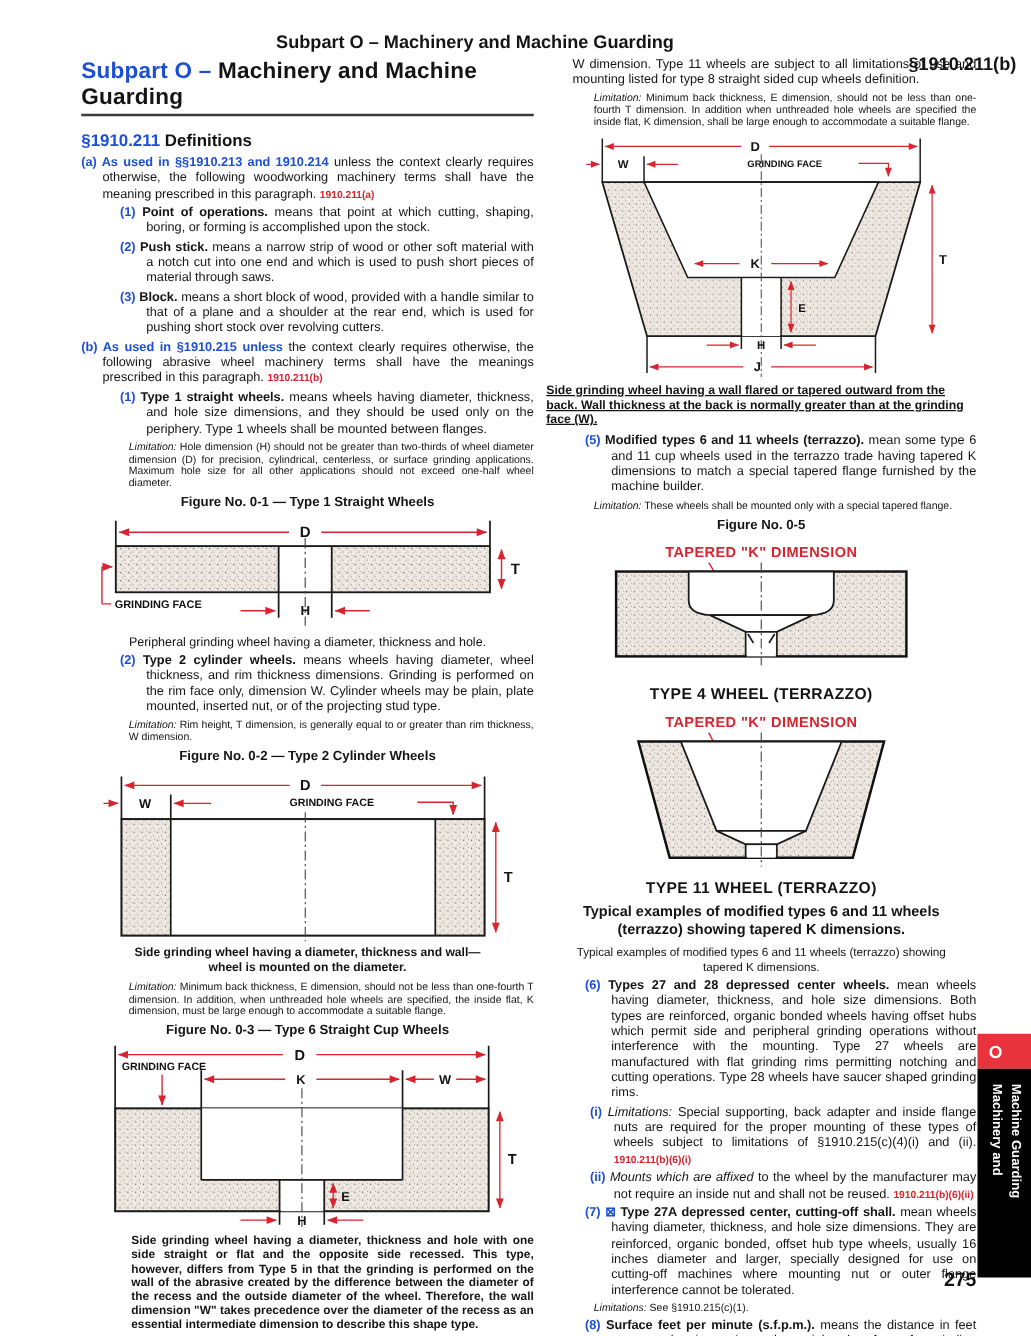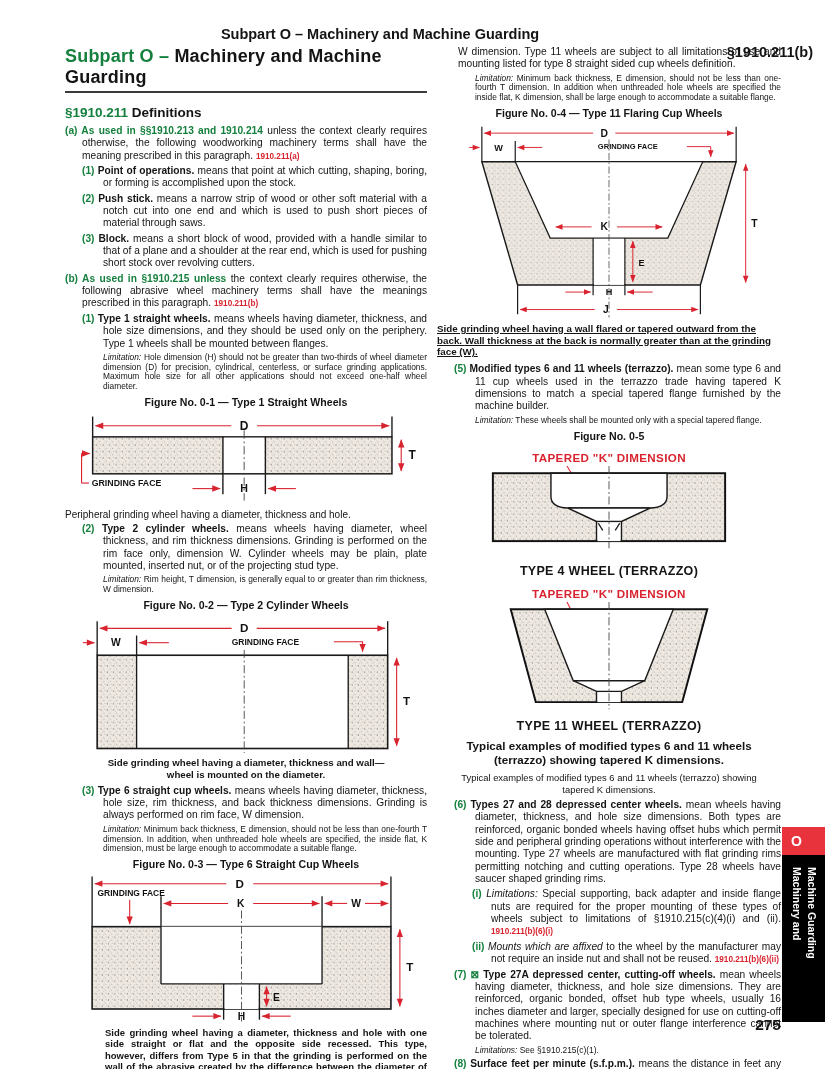--- a/index.html
+++ b/index.html
@@ -3,32 +3,32 @@
 <meta charset="utf-8">
 <style>
   html,body{margin:0;padding:0;background:#888;}
   .page{position:relative;width:825px;height:1069px;background:#ffffff;overflow:hidden;
         font-family:"Liberation Sans",sans-serif;color:#141414;}
   .hdr-center{position:absolute;top:26px;left:0;width:760px;text-align:center;font-weight:bold;font-size:14.5px;}
   .hdr-right{position:absolute;top:44px;right:12px;font-weight:bold;font-size:14.5px;}
   .columns{position:absolute;top:46px;left:65px;width:716px;display:flex;gap:10px;}
   .col-left{width:362px;}
   .col-right{width:344px;}
-  .red{color:#15803d;}
+  .red{color:#1d4ed8;}
   .subpart-title{font-size:18px;font-weight:bold;border-bottom:2.5px solid #3b3b3b;padding-bottom:3px;margin-bottom:12px;letter-spacing:.2px;}
   .def-heading{font-size:13.5px;font-weight:bold;margin:4px 0 5px;}
   .body-text{font-size:10.2px;line-height:1.21;text-align:justify;margin:0 0 3px 0;}
   .p-hang1{padding-left:17px;text-indent:-17px;}
-  .p-hang2{margin-left:17px;padding-left:21px;text-indent:-21px;}
+  .p-hang2{margin-left:31px;padding-left:21px;text-indent:-21px;}
   .p-hang3{margin-left:35px;padding-left:19px;text-indent:-19px;}
   b.term{font-weight:bold;}
   .ref{color:#d9232f;font-weight:bold;font-size:8.2px;}
   .limitation{font-size:8.4px;line-height:1.16;text-align:justify;margin:2px 0 3px 38px;}
   .fig-title{font-weight:bold;font-size:10.6px;text-align:center;margin:4px 0 3px;}
-  .fig-caption-center{font-size:10px;text-align:left;margin:1px 0 3px;}
+  .fig-caption-center{font-size:10px;text-align:center;margin:1px 0 3px;}
   .fig-caption-bold-center{font-weight:bold;font-size:9.7px;text-align:center;line-height:1.2;margin:1px 0 4px;}
   .fig3-caption{font-weight:bold;font-size:9.5px;line-height:1.18;text-align:justify;margin:2px 0 6px 40px;}
   .fig4-caption{font-weight:bold;font-size:9.8px;line-height:1.22;margin:2px 0 5px;text-decoration:underline;}
   .fig-wrap{display:block;margin:2px auto;}
   .fig5-block{text-align:center;margin-top:8px;}
   .fig5-caption{font-weight:bold;font-size:12.5px;letter-spacing:.3px;margin:0 0 6px;}
   .typical-bold{font-weight:bold;font-size:11.6px;text-align:center;line-height:1.25;margin:6px 6px 5px;}
   .typical-small{font-size:9.4px;text-align:center;line-height:1.2;margin:0 10px 4px;}
   .side-tab{position:absolute;right:0;top:827px;width:43px;}
   .tab-letter{background:#e8323c;color:#fff;font-weight:bold;font-size:14px;padding:6px 0 6px 9px;}
@@ -189,25 +189,20 @@
         <line class="dashl" x1="182" y1="40" x2="182" y2="155"></line>
         <line class="redl" x1="352" y1="49" x2="352" y2="147" marker-start="url(#ar2)" marker-end="url(#ar2)"></line>
         <text class="dim" x="363" y="102">T</text>
       </svg>
 
       <div class="fig-caption-bold-center">
         <span>Side grinding wheel having a diameter, thickness and wall—</span><br>
         <span>wheel is mounted on the diameter.</span>
       </div>
 
-      <p class="body-text p-hang2">
-        <b class="red">(3)</b>
-        <b class="term">Type 6 straight cup wheels.</b>
-        <span>means wheels having diameter, thickness, hole size, rim thickness, and back thickness dimensions. Grinding is always performed on rim face, W dimension.</span>
-      </p>
       <p class="limitation">
         <i>Limitation:</i>
         <span>Minimum back thickness, E dimension, should not be less than one-fourth T dimension. In addition, when unthreaded hole wheels are specified, the inside flat, K dimension, must be large enough to accommodate a suitable flange.</span>
       </p>
 
       <div class="fig-title">Figure No. 0-3 — Type 6 Straight Cup Wheels</div>
 
       <svg class="fig-wrap" width="340" viewBox="0 0 380 170">
         <defs>
           <pattern id="st3" width="7" height="7" patternUnits="userSpaceOnUse">
@@ -261,21 +256,20 @@
 
     <div class="col-right">
 
       <p class="body-text" style="padding-left:21px;">W dimension. Type 11 wheels are subject to all limitations of use and mounting listed for type 8 straight sided cup wheels definition.</p>
 
       <p class="limitation">
         <i>Limitation:</i>
         <span>Minimum back thickness, E dimension, should not be less than one-fourth T dimension. In addition when unthreaded hole wheels are specified the inside flat, K dimension, shall be large enough to accommodate a suitable flange.</span>
       </p>
 
-      <div class="fig-title">Figure No. 0-4 — Type 11 Flaring Cup Wheels</div>
 
       <svg class="fig-wrap" width="302" viewBox="0 0 380 250">
         <defs>
           <pattern id="st4" width="7" height="7" patternUnits="userSpaceOnUse">
             <rect width="7" height="7" fill="#efe9e2"></rect>
               <circle cx="1.3" cy="2" r="0.65" fill="#6a6a6a"></circle>
             <circle cx="4.8" cy="5.2" r="0.55" fill="#8b8b8b"></circle>
               <circle cx="5.7" cy="1.2" r="0.5" fill="#9b9b9b"></circle>
             <circle cx="2.7" cy="6.1" r="0.45" fill="#7a7a7a"></circle>
               <circle cx="3.6" cy="3.4" r="0.4" fill="#a0a0a0"></circle>
@@ -412,21 +406,21 @@
       <p class="body-text p-hang3">
         <b class="red">(ii)</b>
         <i>Mounts which are affixed</i>
         <span>to the wheel by the manufacturer may not require an inside nut and shall not be reused.</span>
         <span class="ref">1910.211(b)(6)(ii)</span>
       </p>
 
       <p class="body-text p-hang2">
         <b class="red">(7)</b>
         <b class="red">⊠</b>
-        <b class="term">Type 27A depressed center, cutting-off wheels.</b>
+        <b class="term">Type 27A depressed center, cutting-off shall.</b>
         <span>mean wheels having diameter, thickness, and hole size dimensions. They are reinforced, organic bonded, offset hub type wheels, usually 16 inches diameter and larger, specially designed for use on cutting-off machines where mounting nut or outer flange interference cannot be tolerated.</span>
       </p>
       <p class="limitation">
         <i>Limitations:</i>
         <span>See §1910.215(c)(1).</span>
       </p>
 
       <p class="body-text p-hang2">
         <b class="red">(8)</b>
         <b class="term">Surface feet per minute (s.f.p.m.).</b>

